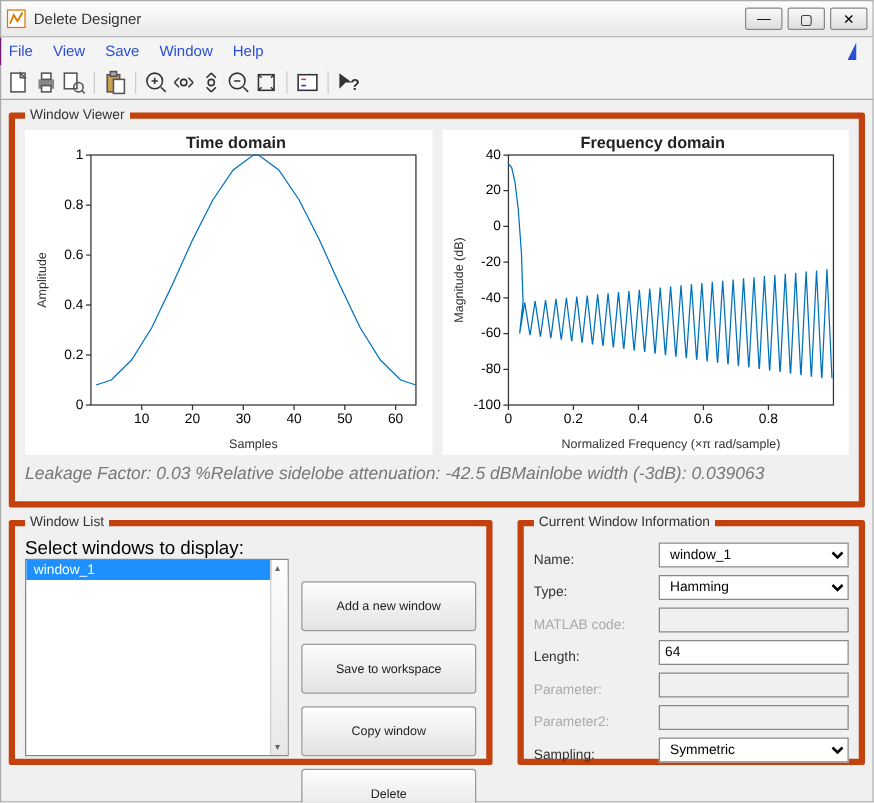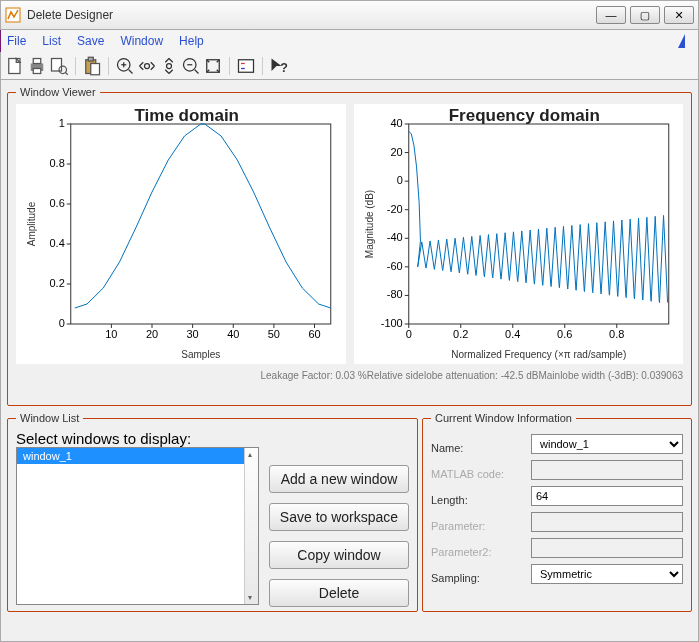--- a/index.html
+++ b/index.html
@@ -9,37 +9,37 @@
 .titlebar .title { flex: 1; font-size: 12px; color: #333; }
 .titlebar .winbtn { width: 30px; height: 18px; border: 1px solid #888; background: linear-gradient(#fafafa,#ddd); margin-left: 4px; display: flex; align-items: center; justify-content: center; border-radius: 2px; font-family: Arial; font-size: 11px; }
 .menubar { height: 22px; background: #f4f4f4; border-left: 1px solid #701a75; border-right: 1px solid #aaa; display: flex; align-items: center; padding: 0 6px; }
 .menubar .menu { color: #2a4fd0; margin-right: 16px; font-size: 12px; cursor: default; }
 .menubar .spacer { flex: 1; }
 .menubar .mhelp { width: 14px; height: 14px; }
 .toolbar { height: 28px; background: #f4f4f4; border: 1px solid #aaa; border-top: none; display: flex; align-items: center; padding: 0 4px; gap: 2px; }
 .toolbar .tbtn { width: 20px; height: 20px; display: flex; align-items: center; justify-content: center; }
 .toolbar .sep { width: 1px; height: 18px; background: #ccc; margin: 0 4px; }
 .content { padding: 6px; border: 1px solid #aaa; border-top: none; background: #f0f0f0; height: 562px; }
-fieldset { border: 1px solid #c2410c; border-radius: 2px; padding: 6px 8px 8px; margin-bottom: 6px; background: #f0f0f0; }
+fieldset { border: 5px solid #c2410c; border-radius: 2px; padding: 6px 8px 8px; margin-bottom: 6px; background: #f0f0f0; }
 legend { font-size: 11px; color: #333; padding: 0 4px; }
 .viewer { height: 320px; }
 .charts { display: flex; gap: 8px; height: 260px; }
 .chart { flex: 1; background: #fff; position: relative; }
-.chart .ctitle { position: absolute; top: 2px; left: 12px; right: 0; text-align: center; font-weight: bold; font-size: 17px; color: #222; }
+.chart .ctitle { position: absolute; top: 2px; left: 12px; right: 0; text-align: center; font-weight: bold; font-size: 13px; color: #222; }
 .chart svg { width: 100%; height: 100%; }
 .axis-label { font-size: 10px; fill: #333; }
-.statusline { display: flex; justify-content: flex-end; color: #777; font-size: 10px; margin-top: 6px; }
-.lower { display: flex; gap: 4px; height: 206px; }
+.statusline { display: flex; justify-content: flex-start; color: #777; font-size: 14px; margin-top: 6px; font-style: italic; }
+.lower { display: flex; gap: 20px; height: 206px; }
 .wlist { flex: 1.6; }
 .wlist .lbl { font-size: 15px; margin-bottom: 0; display: block; }
 .listbox { background: #fff; border: 1px solid #888; height: 158px; overflow: auto; }
 .listbox .item { padding: 2px 6px; font-size: 11px; }
 .listbox .item.sel { background: #1e90ff; color: #fff; }
 .btncol { width: 140px; display: flex; flex-direction: column; gap: 10px; padding-top: 18px; }
-button.wbtn { height: 28px; background: linear-gradient(#fdfdfd,#e3e3e3); border: 1px solid #999; border-radius: 3px; font-size: 14px; color: #222; }
+button.wbtn { height: 40px; background: linear-gradient(#fdfdfd,#e3e3e3); border: 1px solid #999; border-radius: 3px; font-size: 10px; color: #222; }
 button.wbtn:disabled { color: #aaa; }
 .info { width: 240px; }
 .info .row { display: flex; align-items: flex-end; height: 24px; margin-bottom: 2px; }
 .info .row label { width: 100px; font-size: 11px; color: #333; }
 .info .row label.disabled { color: #aaa; }
 .info input, .info select { flex: 1; height: 20px; border: 1px solid #888; background: #fff; font-size: 11px; padding: 0 4px; }
 .info input:disabled { background: #f0f0f0; }
 .info .apply-row { text-align: center; margin-top: 6px; }
 .curve { fill: none; stroke: #0072bd; stroke-width: 1; }
 .tick { stroke: #333; stroke-width: 1; }
@@ -57,21 +57,21 @@
       </svg>
   </span>
   <span class="title">Delete Designer</span>
   <div class="winbtn">—</div>
   <div class="winbtn">▢</div>
   <div class="winbtn">✕</div>
 </div>
 
 <div class="menubar">
   <span class="menu">File</span>
-  <span class="menu">List</span>
+  <span class="menu">View</span>
   <span class="menu">Save</span>
   <span class="menu">Window</span>
   <span class="menu">Help</span>
   <span class="spacer"></span>
   <span class="mhelp"><svg viewBox="0 0 14 14">
         <path d="M0 14 L7 0 L7 14 Z" fill="#2a4fd0"></path>
       </svg></span>
 </div>
 
 <div class="toolbar">
@@ -282,20 +282,24 @@
       </div>
     </fieldset>
 
     <fieldset class="info">
       <legend>Current Window Information</legend>
       <div class="row">
           <label>Name:</label>
         <select><option>window_1</option></select>
         </div>
       <div class="row">
+          <label>Type:</label>
+        <select><option>Hamming</option></select>
+        </div>
+      <div class="row">
           <label class="disabled">MATLAB code:</label>
         <input disabled="" style="">
         </div>
       <div class="row">
           <label>Length:</label>
         <input value="64" style="">
         </div>
       <div class="row">
           <label class="disabled">Parameter:</label>
         <input disabled="" style="">

